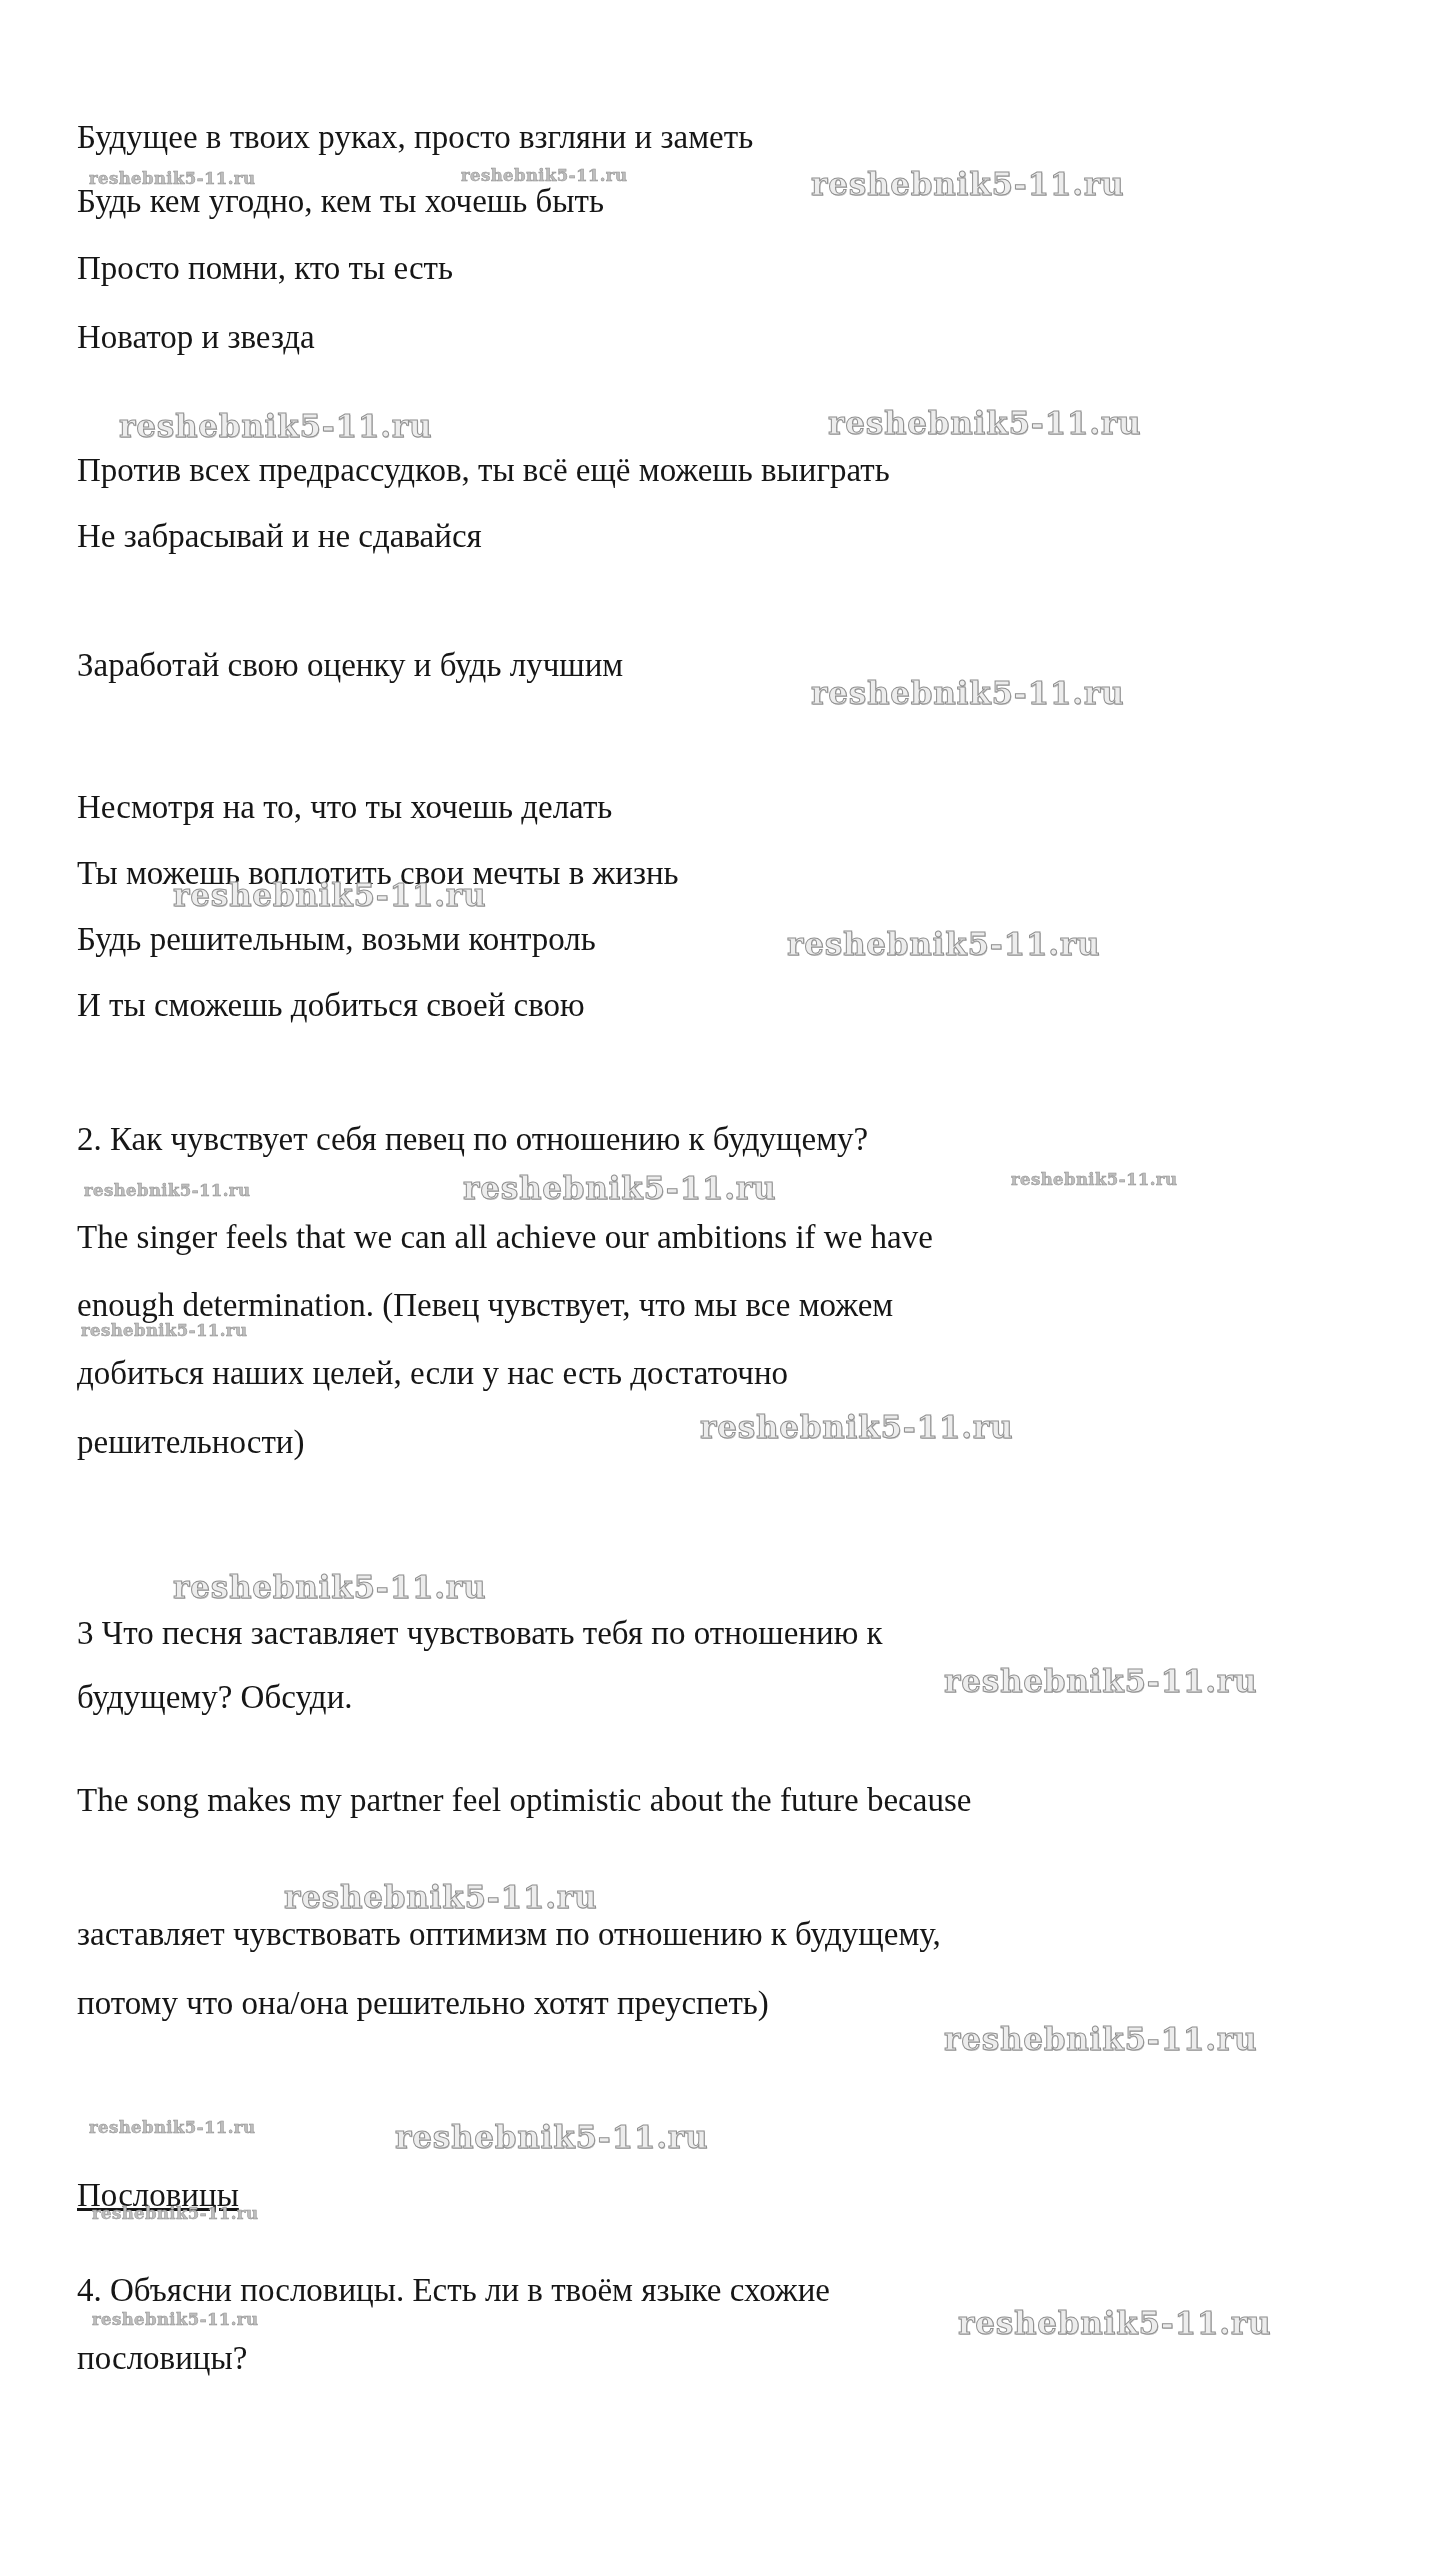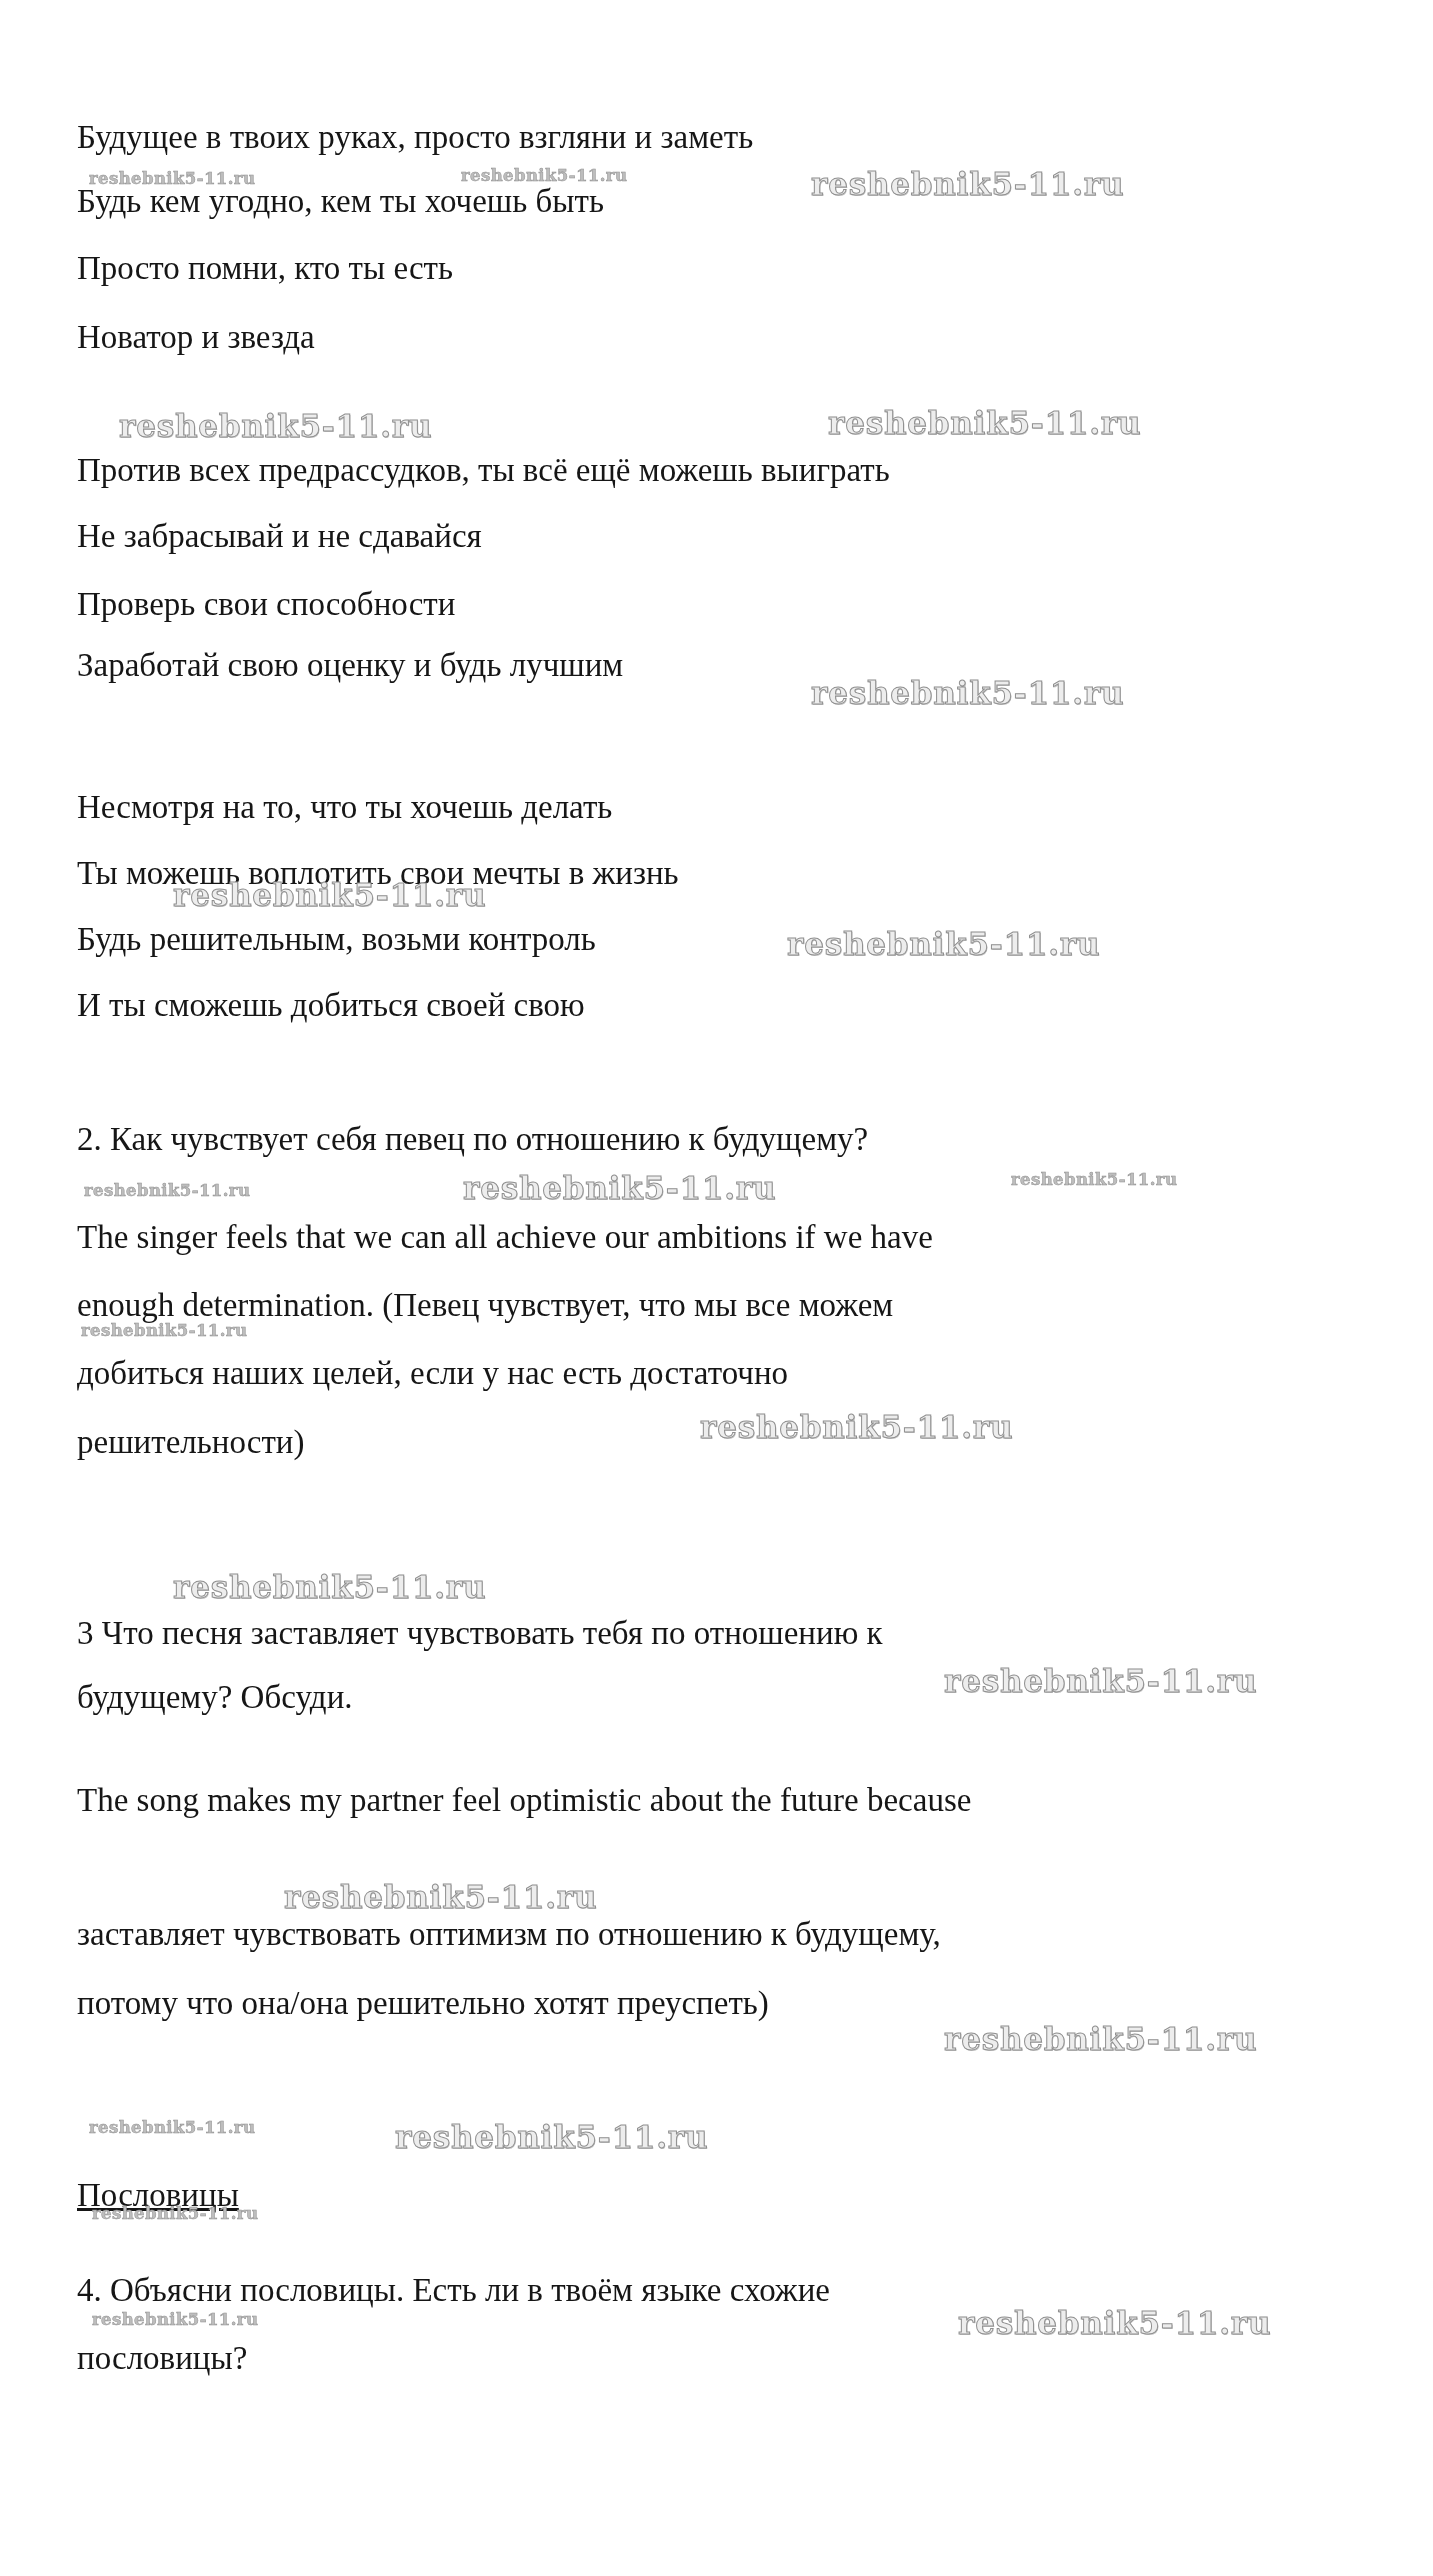--- a/index.html
+++ b/index.html
@@ -52,21 +52,20 @@
 
 <div class="page">
 
   <div class="line" style="top:118px">Будущее в твоих руках, просто взгляни и заметь</div>
   <div class="line" style="top:182px">Будь кем угодно, кем ты хочешь быть</div>
   <div class="line" style="top:249px">Просто помни, кто ты есть</div>
   <div class="line" style="top:318px">Новатор и звезда</div>
 
   <div class="line" style="top:451px">Против всех предрассудков, ты всё ещё можешь выиграть</div>
   <div class="line" style="top:517px">Не забрасывай и не сдавайся</div>
-  <div class="line" style="top:585px">Проверь свои способности</div>
   <div class="line" style="top:646px">Заработай свою оценку и будь лучшим</div>
 
   <div class="line" style="top:788px">Несмотря на то, что ты хочешь делать</div>
   <div class="line" style="top:854px">Ты можешь воплотить свои мечты в жизнь</div>
   <div class="line" style="top:920px">Будь решительным, возьми контроль</div>
   <div class="line" style="top:986px">И ты сможешь добиться своей свою</div>
 
   <div class="line bold" style="top:1120px">2. Как чувствует себя певец по отношению к будущему?</div>
   <div class="line" style="top:1218px">The singer feels that we can all achieve our ambitions if we have</div>
   <div class="line" style="top:1286px">enough determination. (Певец чувствует, что мы все можем</div>

